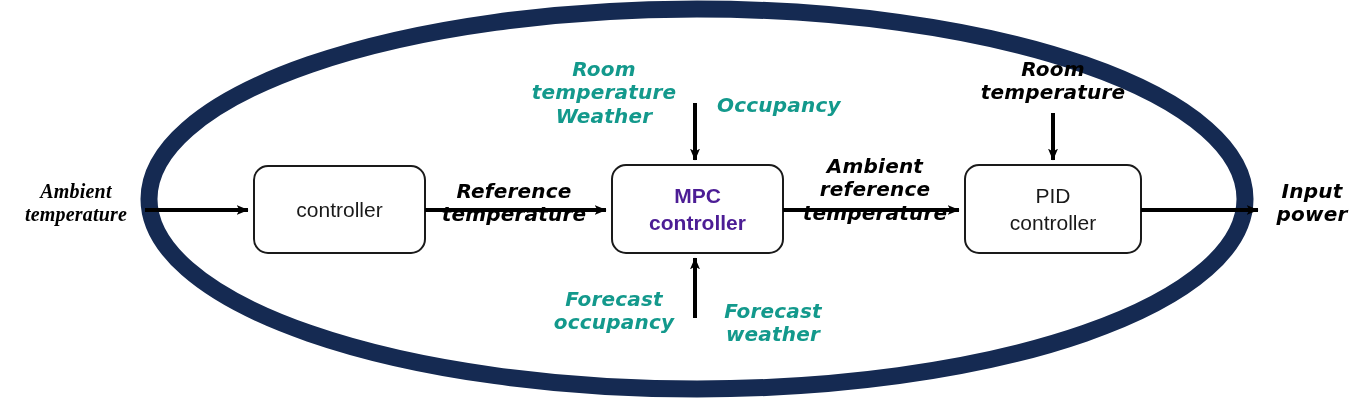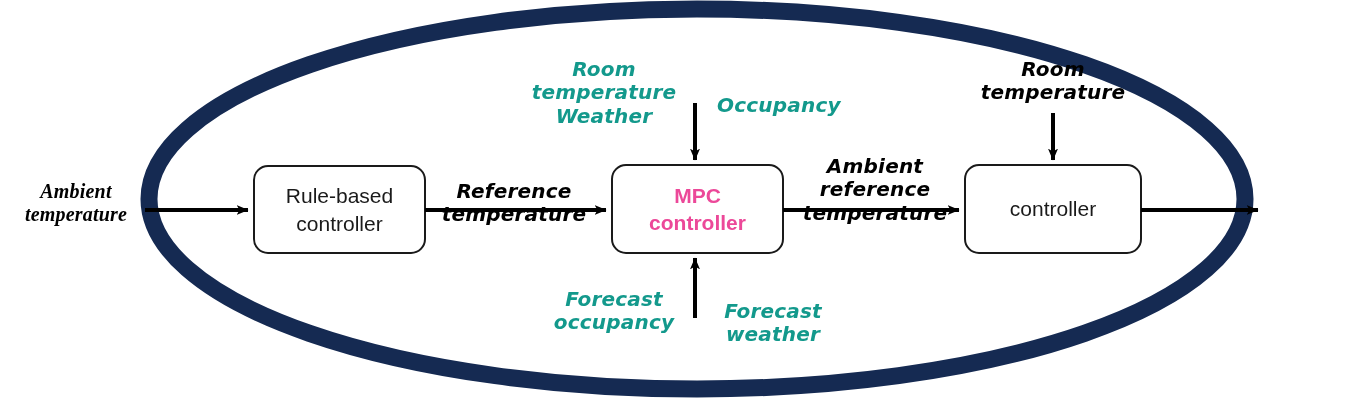--- a/index.html
+++ b/index.html
@@ -46,21 +46,21 @@
     font-style: normal;
     font-weight: normal;
     font-size: 21px;
     color: #1a1a1a;
     line-height: 1.30;
   }
   .blk-accent {
     font-family: "Liberation Sans", "DejaVu Sans", sans-serif;
     font-weight: bold;
     font-size: 21px;
-    color: #ec4899;
+    color: #4c1d95;
     line-height: 1.30;
   }
   .box-label-wrap {
     position: absolute;
     display: flex;
     align-items: center;
     justify-content: center;
     text-align: center;
   }
 </style>
@@ -94,48 +94,50 @@
 
     <line x1="695" y1="103" x2="695" y2="160" stroke="#000000" stroke-width="4" marker-end="url(#arrowblack)"></line>
 
     <line x1="695" y1="318" x2="695" y2="258" stroke="#000000" stroke-width="4" marker-end="url(#arrowblack)"></line>
 
     <line x1="1053" y1="113" x2="1053" y2="160" stroke="#000000" stroke-width="4" marker-end="url(#arrowblack)"></line>
   </svg>
 
   <div class="box-label-wrap" style="left:254px; top:166px; width:171px; height:87px;">
     <div class="blk">
-      <div>Rule-based</div>
       <div>controller</div>
     </div>
   </div>
 
   <div class="box-label-wrap" style="left:612px; top:165px; width:171px; height:88px;">
     <div class="blk-accent">
       <div>MPC</div>
       <div>controller</div>
     </div>
   </div>
 
   <div class="box-label-wrap" style="left:965px; top:165px; width:176px; height:88px;">
     <div class="blk">
+      <div>PID</div>
       <div>controller</div>
     </div>
   </div>
 
   <div class="lbl sig sig-black" style="left:6px; top:180px; width:140px;font-family:Liberation Serif, serif;">Ambient
 temperature</div>
 
   <div class="lbl sig sig-black" style="left:434px; top:180px; width:160px;">Reference
 temperature</div>
 
   <div class="lbl sig sig-black" style="left:795px; top:155px; width:160px;">Ambient
 reference
 temperature</div>
 
+  <div class="lbl sig sig-black" style="left:1266px; top:180px; width:92px;">Input
+power</div>
 
   <div class="lbl sig sig-black" style="left:947px; top:58px; width:212px;">Room
 temperature</div>
 
   <div class="lbl sig sig-teal" style="left:525px; top:58px; width:158px;">Room
 temperature
 Weather</div>
 
 
   <div class="lbl sig sig-teal" style="left:717px; top:94px; width:150px; text-align:left;">Occupancy</div>

